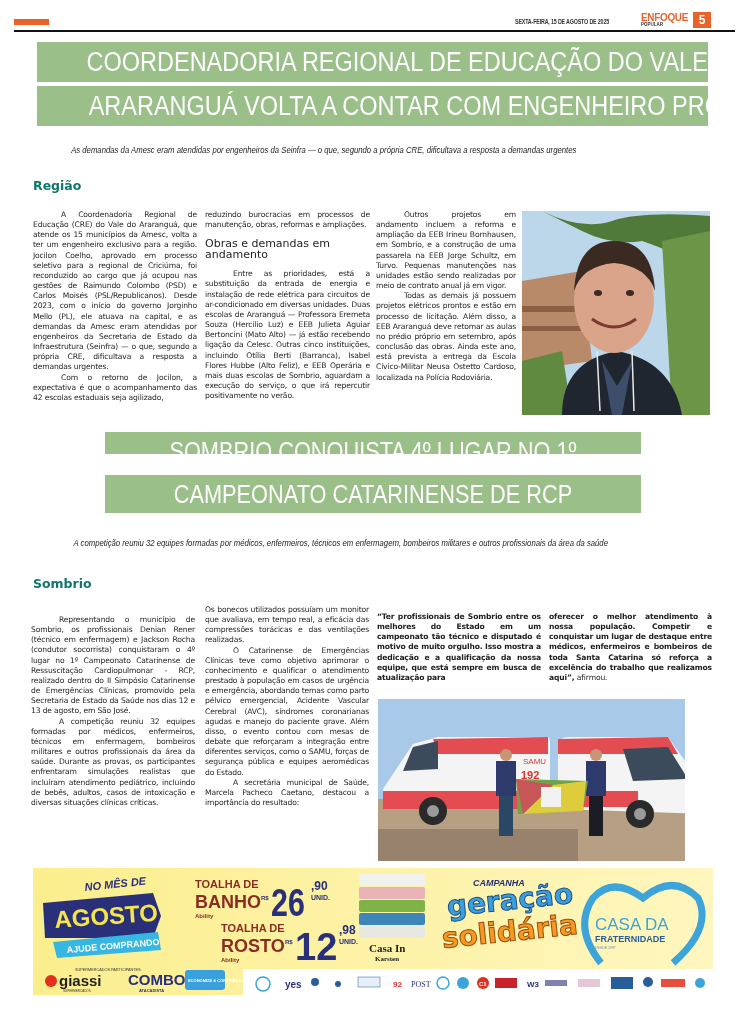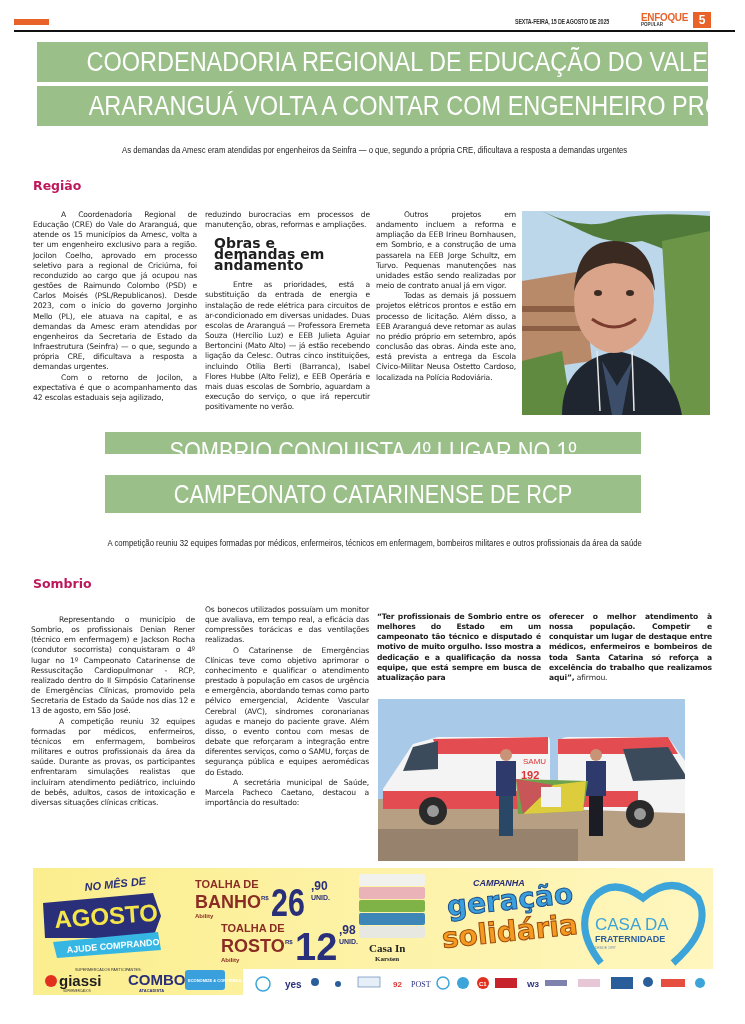--- a/index.html
+++ b/index.html
@@ -18,33 +18,33 @@
   
   .hbar { position: absolute; background: #9abf89; color: #ffffff; text-align: center; font-family: "Liberation Sans Narrow","Liberation Sans", sans-serif; white-space: nowrap; overflow: hidden; }
   .hbar span { display: inline-block; transform-origin: center; }
   .hb1 { left: 37px; top: 42px; width: 671px; height: 40px; line-height: 40px; font-size: 27px; }
   .hb2 { left: 37px; top: 86px; width: 671px; height: 40px; line-height: 40px; font-size: 27px; }
   .hb1 span, .hb2 span { transform: scaleX(0.87); }
   .hb3 { left: 105px; top: 432px; width: 536px; height: 22px; line-height: 38px; font-size: 25px; }
   .hb4 { left: 105px; top: 475px; width: 536px; height: 38px; line-height: 38px; font-size: 25px; }
   .hb3 span, .hb4 span { transform: scaleX(0.87); }
 
-  .deck { position: absolute; left: 30px; width: 690px; text-align: center; font-size: 9px; color: #222; white-space: nowrap; }
+  .deck { position: absolute; left: 30px; width: 690px; font-style: italic; font-size: 9px; color: #222; white-space: nowrap; }
   .deck span { display:inline-block; transform: scaleX(0.86); }
   .deck1 { top: 145px; }
   .deck2 { top: 538px; }
 
-  .section-label { position: absolute; left: 33px; font-family: "DejaVu Sans", sans-serif; font-weight: bold; font-size: 12.5px; color: #be185d; }
+  .section-label { position: absolute; left: 33px; font-family: "DejaVu Sans", sans-serif; font-weight: bold; font-size: 12.5px; color: #0f766e; }
   .sec1 { top: 178px; }
   .sec2 { top: 576px; text-align: center; }
 
   .col { position: absolute; font-family: "DejaVu Sans", sans-serif; font-size: 7.6px; line-height: 10.15px; text-align: justify; color: #1e1e1e; letter-spacing: -0.15px; }
   .col p { text-indent: 28px; }
   .col p.noindent { text-indent: 0; }
-  .col h3 { font-family: "DejaVu Sans", sans-serif; font-size: 14px; line-height: 11px; font-weight: bold; margin: 8px 9px 9px; text-align: left; letter-spacing: 0; }
+  .col h3 { font-family: "DejaVu Sans", sans-serif; font-size: 11px; line-height: 11px; font-weight: normal; margin: 8px 0 9px; text-align: left; letter-spacing: 0; }
   .c1 { left: 33px; top: 210px; width: 164px; }
   .c2 { left: 205px; top: 210px; width: 165px; }
   .c3 { left: 376px; top: 210px; width: 140px; }
   .s1 { left: 31px; top: 615px; width: 164px; }
   .s2 { left: 205px; top: 605px; width: 164px; }
   .quote { left: 377px; top: 612px; width: 164px; font-weight: bold; }
   .quote2 { left: 549px; top: 612px; width: 163px; font-weight: bold; }
   .quote2 .normal { font-weight: normal; }
 
   

